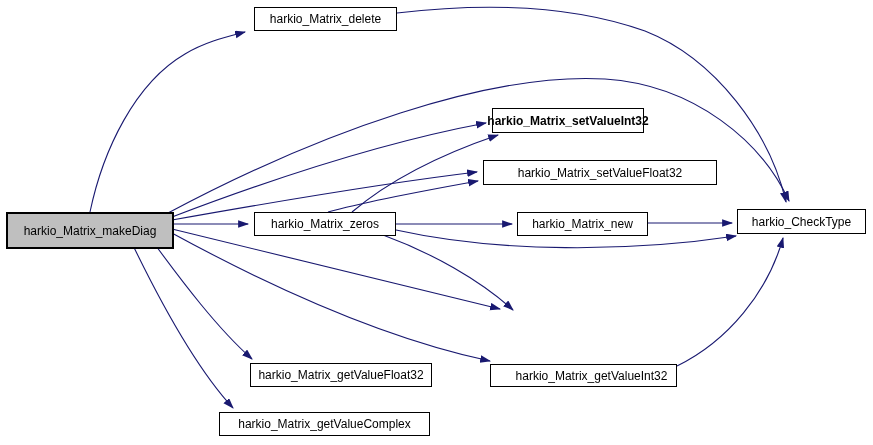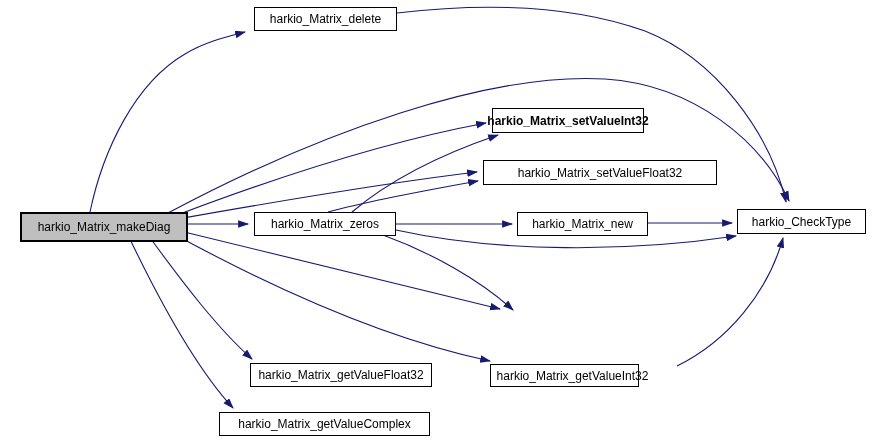--- a/index.html
+++ b/index.html
@@ -60,34 +60,34 @@
     <path class="edge" d="M 397 13 C 490 2, 575 6, 645 31 C 716 59, 770 133, 786 202" marker-end="url(#arrow)"></path>
     <path class="edge" d="M 352 212 C 392 178, 448 152, 498 135" marker-end="url(#arrow)"></path>
     <path class="edge" d="M 328 212 C 372 200, 428 190, 478 181" marker-end="url(#arrow)"></path>
     <path class="edge" d="M 396 224 L 512 224" marker-end="url(#arrow)"></path>
     <path class="edge" d="M 383 235 C 432 253, 480 280, 513 310" marker-end="url(#arrow)"></path>
     <path class="edge" d="M 396 230 C 500 253, 630 252, 736 236" marker-end="url(#arrow)"></path>
     <path class="edge" d="M 648 223 L 732 223" marker-end="url(#arrow)"></path>
     <path class="edge" d="M 677 366 C 728 341, 768 292, 783 238" marker-end="url(#arrow)"></path>
   </svg>
 
-  <div class="node highlight" style="left:20px;   top:212px; width:168px; height:30px;">harkio_Matrix_makeDiag</div>
+  <div class="node highlight" style="left:6px;   top:212px; width:168px; height:37px;">harkio_Matrix_makeDiag</div>
 
   <div class="node" style="left:254px; top:7px;   width:143px; height:24px;">harkio_Matrix_delete</div>
 
   <div class="node" style="left:492px; top:108px; width:152px; height:25px;font-weight:bold;">harkio_Matrix_setValueInt32</div>
 
   <div class="node" style="left:483px; top:160px; width:234px; height:25px;">harkio_Matrix_setValueFloat32</div>
 
   <div class="node" style="left:254px; top:212px; width:142px; height:24px;">harkio_Matrix_zeros</div>
 
   <div class="node" style="left:517px; top:212px; width:131px; height:24px;">harkio_Matrix_new</div>
 
   <div class="node" style="left:737px; top:209px; width:129px; height:25px;">harkio_CheckType</div>
 
 
-  <div class="node" style="left:490px; top:364px; width:149px; height:23px;padding-left:16px;">harkio_Matrix_getValueInt32</div>
+  <div class="node" style="left:490px; top:364px; width:187px; height:23px;padding-left:16px;">harkio_Matrix_getValueInt32</div>
 
   <div class="node" style="left:225px; top:363px; width:182px; height:24px;margin-left:25px;">harkio_Matrix_getValueFloat32</div>
 
   <div class="node" style="left:219px; top:412px; width:211px; height:24px;">harkio_Matrix_getValueComplex</div>
 
 </div>
 
 </body></html>

